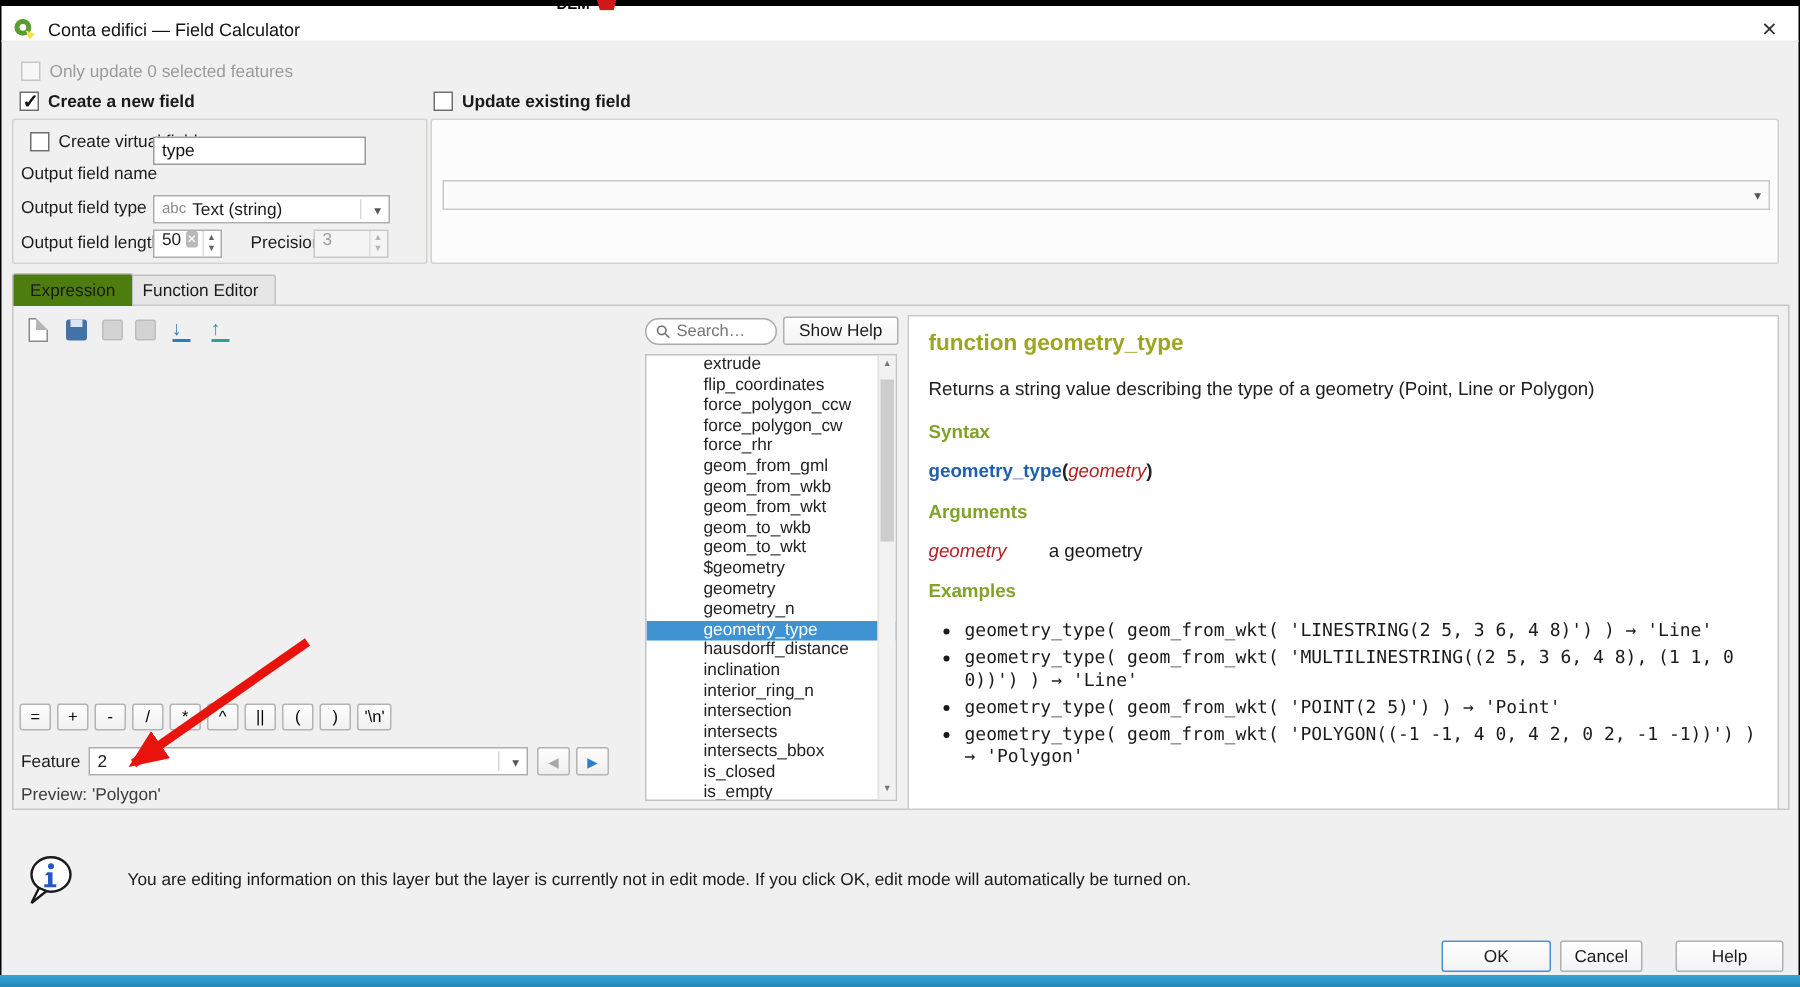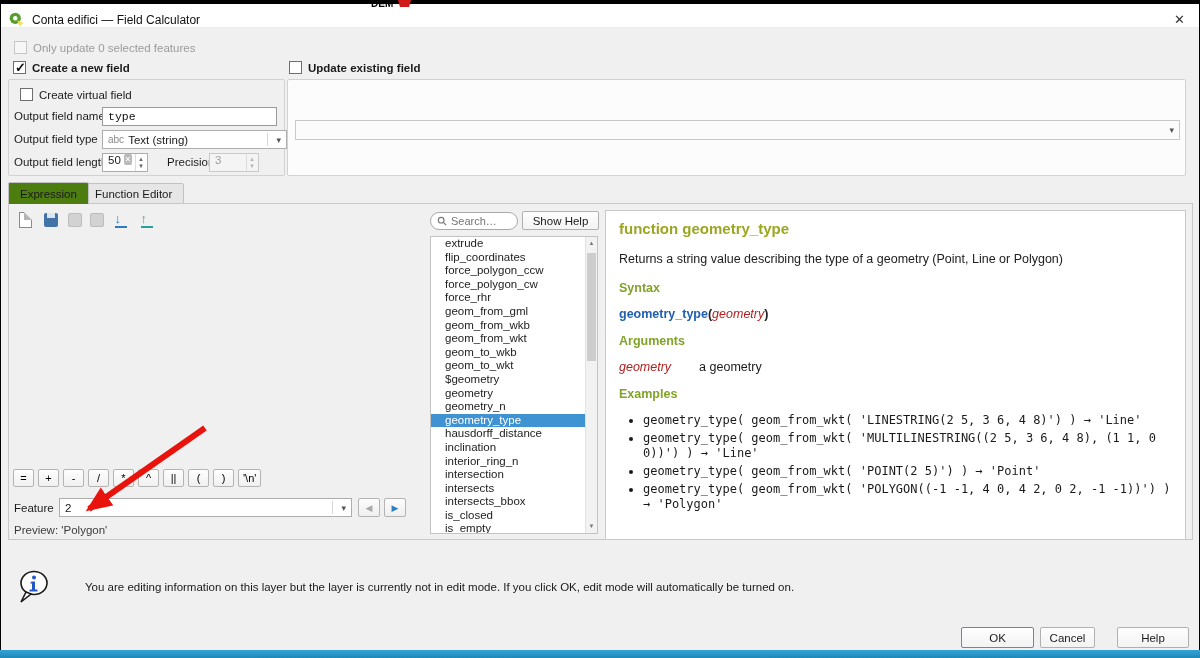--- a/index.html
+++ b/index.html
@@ -78,21 +78,21 @@
   .preview{position:absolute;font-size:11.5px;color:#3c3c3c}
 
   
   .search{position:absolute;border:1px solid #a9a9a9;border-radius:9px;background:#fff;display:flex;align-items:center;padding:0 6px;gap:4px}
   .search input{border:none;outline:none;width:58px;font:11px "Liberation Sans",sans-serif;background:transparent;color:#333}
   .btn{border:1px solid #b0b0b0;background:linear-gradient(#fefefe,#f3f3f3);border-radius:2px;font-size:11.5px;display:flex;align-items:center;justify-content:center;color:#1a1a1a}
   .btn.abs{position:absolute}
   .btn.default{border-color:#4a90d9}
 
   .fnlist{position:absolute;background:#fff;border:1px solid #c3c3c3;overflow:hidden;font-size:11.5px}
-  .fn-item{height:13.6px;line-height:13.6px;padding-left:14px;white-space:nowrap;color:#222}
+  .fn-item{height:13.6px;line-height:13.6px;padding-left:38px;white-space:nowrap;color:#222}
   .fn-item.selected{background:#3f93d2;color:#fff}
   .vscroll{position:absolute;right:0;top:0;bottom:0;width:12px;background:#f2f2f2;border-left:1px solid #e2e2e2}
   .vscroll .thumb{position:absolute;left:1px;right:1px;top:16px;height:108px;background:#cdcdcd}
   .vscroll .sarrow{position:absolute;left:0;right:0;height:13px;font-size:6px;color:#777;text-align:center;line-height:13px}
   .vscroll .sarrow.down{bottom:0}
 
   
   .help{position:absolute;background:#fff;border:1px solid #c9c9c9;padding:9px 13px;overflow:hidden}
   .help .h-title{font-size:15px;font-weight:bold;color:#9ca622;margin-bottom:15px}
   .help .h-desc{font-size:12.5px;color:#202020;margin-bottom:15px}
@@ -155,24 +155,24 @@
     </div>
 
     <div class="group" style="left:7px;top:51px;width:277px;height:97px"></div>
 
     <div class="cb" style="left:19px;top:60px">
       <span class="box"></span>
       <span>Create virtual field</span>
     </div>
 
     <span class="flabel" style="left:13px;top:82px">Output field name</span>
-    <input class="tinput" style="left: 101px; top: 79px; width: 175px; height: 19px; font-family: Liberation Mono, monospace;" value="type">
+    <input class="tinput" style="left: 101px; top: 63px; width: 142px; height: 19px;" value="type">
 
     <span class="flabel" style="left:13px;top:105px">Output field type</span>
-    <div class="combo" style="left:101px;top:102px;width:185px;height:19px">
+    <div class="combo" style="left:101px;top:102px;width:158px;height:19px">
       <span class="prefix">abc</span>
       <span>Text (string)</span>
       <span class="sep"></span>
       <span class="arrow" style="margin-left:4px">▾</span>
     </div>
 
     <span class="flabel" style="left:13px;top:128px">Output field length</span>
     <div class="spin" style="left:101px;top:125px;width:46px;height:19px">
       <span class="num">50</span>
       <span class="clear">✕</span>

